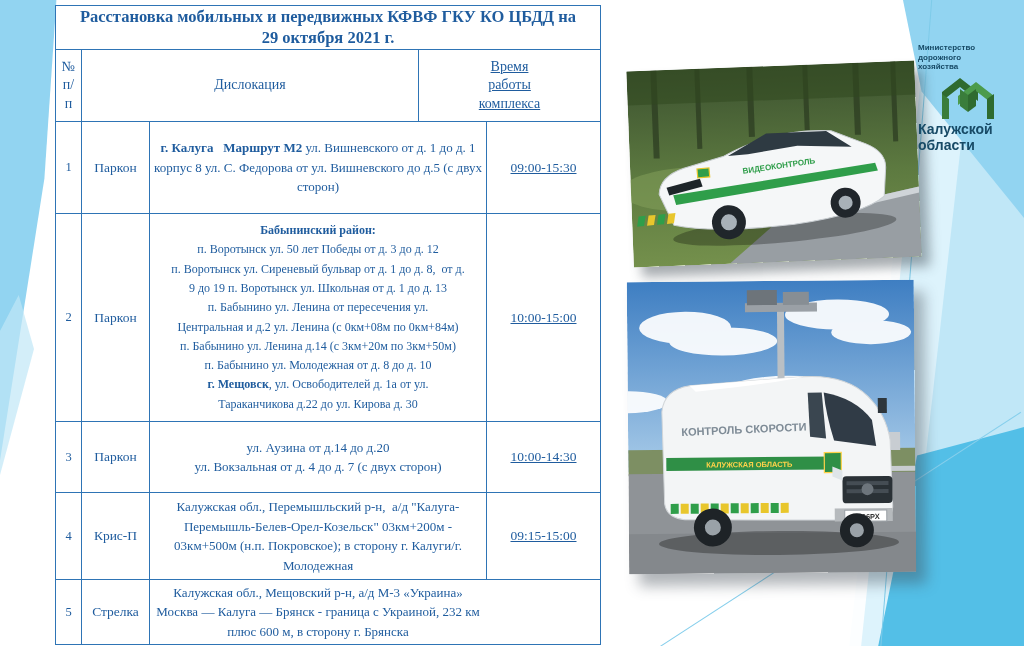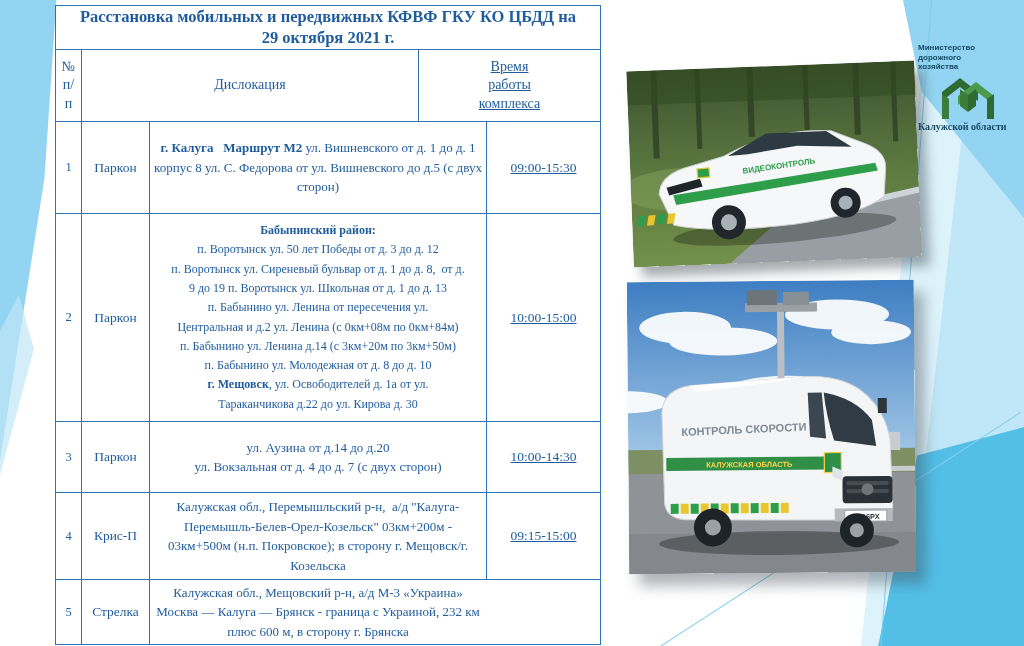--- a/index.html
+++ b/index.html
@@ -43,21 +43,21 @@
   .h-r1{height:92px;} .h-r2{height:208px;} .h-r3{height:71px;} .h-r4{height:87px;} .h-r5{height:65px;}
   .loc-wrap{white-space:pre-wrap;width:100%;}
   .r2 .c-loc{font-size:12px;line-height:19.3px;}
   .blk{display:block;}
   b{font-weight:bold;}
   
   .logo{position:absolute;left:918px;top:8px;width:100px;z-index:6;text-align:left;
         font-family:"Liberation Sans",sans-serif;color:#174a66;margin-top:35px;}
   .logo-top{font-size:8px;font-weight:bold;line-height:9.5px;white-space:pre-line;}
   .logo-m{margin:2px auto 1px;display:block;}
-  .logo-bottom{font-size:10px;font-weight:bold;font-family:Liberation Serif, serif;}
+  .logo-bottom{font-size:14px;font-weight:bold;}
   
   .photo{position:absolute;z-index:5;overflow:hidden;}
   .photo svg{display:block;}
   .photo-car{left:630px;top:66px;width:288px;height:196px;transform:rotate(-2.2deg);
     box-shadow:8px 10px 12px rgba(60,70,80,.45);}
   .photo-van{left:628px;top:281px;width:287px;height:292px;transform:rotate(-0.5deg);
     box-shadow:10px 12px 14px rgba(60,70,80,.4);}
 </style>
 </head>
 <body>
@@ -121,21 +121,21 @@
         <span class="loc-wrap"><span>ул. Аузина от д.14 до д.20
 ул. Вокзальная от д. 4 до д. 7 (с двух сторон)</span></span>
       </div>
       <div class="td c-time">10:00-14:30</div>
     </div>
 
     <div class="tr h-r4">
       <div class="td nb c-num">4</div>
       <div class="td c-cx">Крис-П</div>
       <div class="td c-loc">
-        <span class="loc-wrap">Калужская обл., Перемышльский р-н,  а/д "Калуга-Перемышль-Белев-Орел-Козельск" 03км+200м - 03км+500м (н.п. Покровское); в сторону г. Мещовск/г. Козельска</span>
+        <span class="loc-wrap">Калужская обл., Перемышльский р-н,  а/д "Калуга-Перемышль-Белев-Орел-Козельск" 03км+200м - 03км+500м (н.п. Покровское); в сторону г. Калуги/г. Молодежная</span>
       </div>
       <div class="td c-time">09:15-15:00</div>
     </div>
 
     <div class="tr h-r5">
       <div class="td nb c-num">5</div>
       <div class="td c-cx">Стрелка</div>
       <div class="td c-loc">
         <span class="loc-wrap">Калужская обл., Мещовский р-н, а/д М-3 «Украина» Москва — Калуга — Брянск - граница с Украиной, 232 км плюс 600 м, в сторону г. Брянска</span>
       </div>

